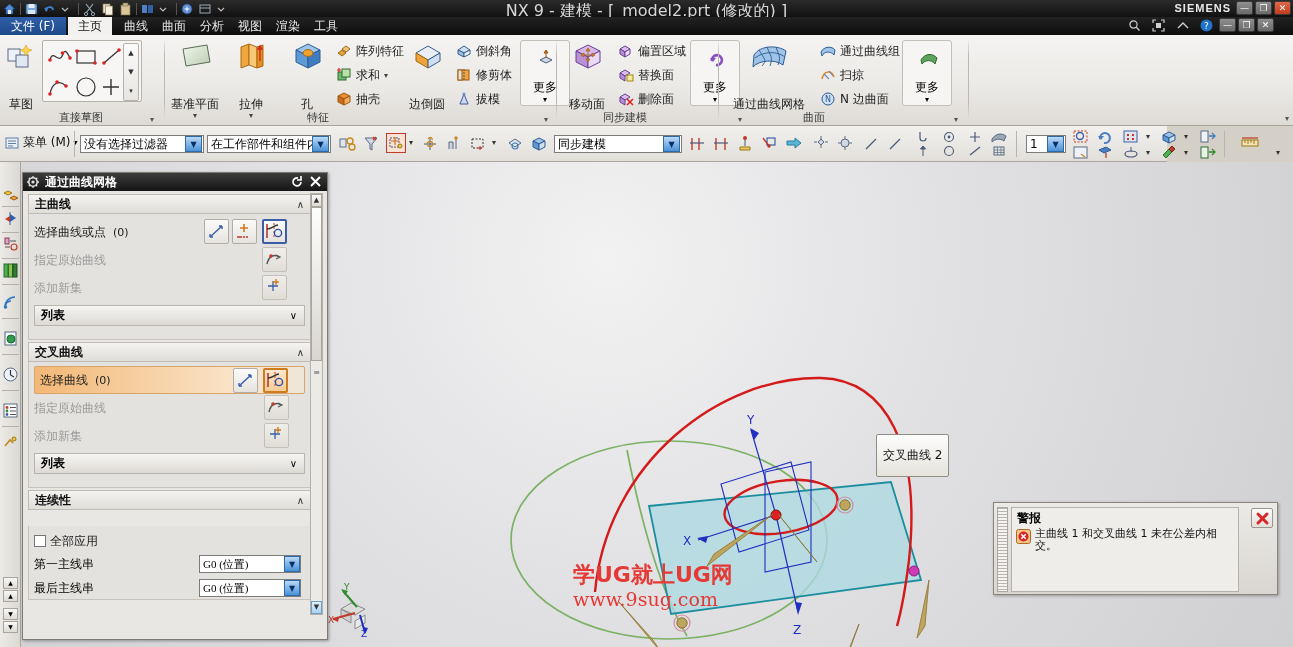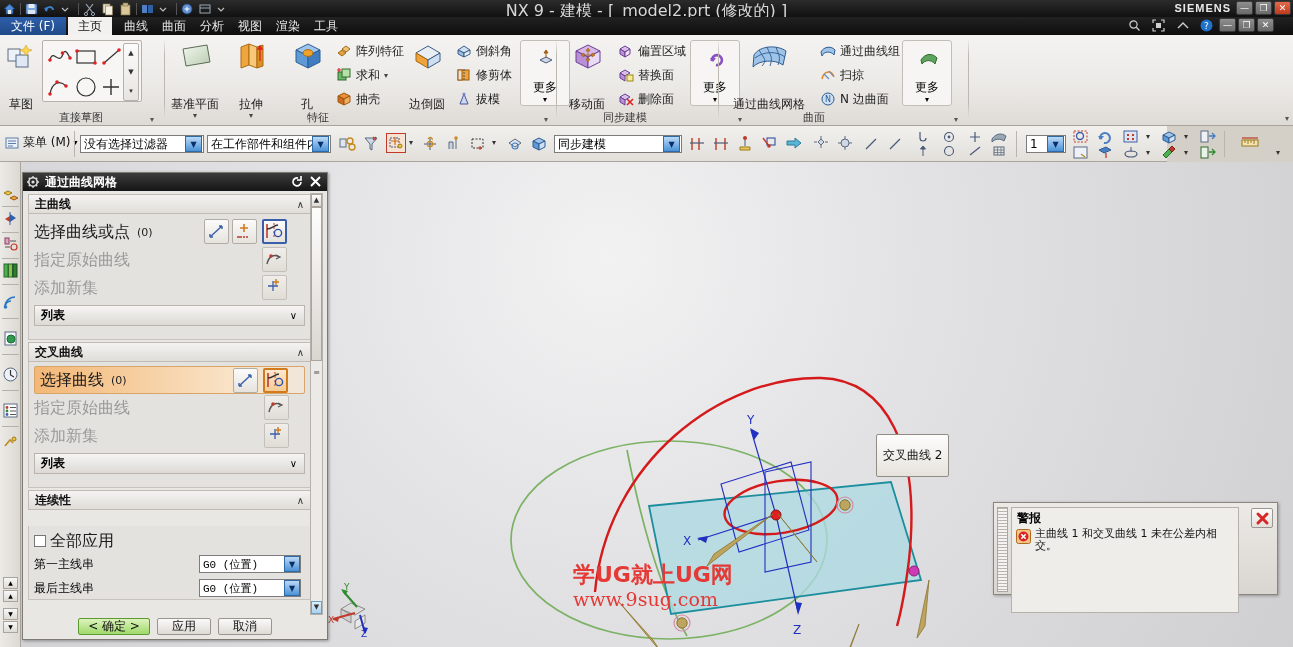--- a/index.html
+++ b/index.html
@@ -153,21 +153,21 @@
     border:1px solid #c0bcb5;
     display:flex; align-items:center;
   }
   .sect .stitle{ font-size:12px; font-weight:bold; color:#111; margin-left:6px;}
   .sect .schev{ position:absolute; right:6px; font-size:10px; color:#333;}
   .panel{
     margin:0 3px; background:#e4e2de; border:1px solid #c7c3bc; border-top:none;
     padding:4px 5px 6px 5px; position:relative;
   }
   .row{ position:relative; height:28px; display:flex; align-items:center; }
-  .rowlabel{ font-size:16px; color:#1b1b1b;}
+  .rowlabel{ font-size:12px; color:#1b1b1b;}
   .rowlabel.dim{ color:#9a9a9a;}
   .selrow{
     background:linear-gradient(90deg,#f3b877,#f9e2c6 72%, #efe6da 100%);
     border:1px solid #d8a468; border-radius:2px; padding-left:5px;
   }
   .sqbtn{
     position:absolute; width:25px; height:25px; background:linear-gradient(#fbfbfa,#e6e3de);
     border:1px solid #b1ada6; border-radius:2px;
   }
   .sqbtn.act{ border:2px solid #3a5fa8; }
@@ -180,21 +180,21 @@
   .listbar .ltxt{ font-size:12px; font-weight:bold; margin-left:6px;}
   .listbar .lchev{ position:absolute; right:7px; font-size:10px;}
   .chkrow{ display:flex; align-items:center; gap:4px; height:22px;}
   .chkbox{ width:12px;height:12px;background:#fff;border:1px solid #767676;}
   .drow{ height:24px; display:flex; align-items:center; position:relative;}
   .drow .dlbl{ font-size:12px; }
   .dcombo{
     position:absolute; left:165px; width:102px; height:18px; background:#fff;
     border:1px solid #7c7c7c; display:flex; align-items:center;
   }
-  .dcombo .dt{ flex:1; font-size:11px; padding-left:3px; font-family:Liberation Mono, monospace;}
+  .dcombo .dt{ flex:1; font-size:11px; padding-left:3px; font-family:Liberation Serif, serif;}
   .dcombo .da{ width:16px;height:16px; background:linear-gradient(#bcd9f5,#4a92d8);
       border:1px solid #2e6aa8; font-size:8px; color:#07306b; display:flex;
       align-items:center; justify-content:center;}
 
   .dscroll{
     position:absolute; right:4px; top:20px; width:13px; height:422px;
     background:#eceae6; border:1px solid #b6b2ab;
   }
   .dsb{ position:absolute; left:0; width:11px; height:13px; background:linear-gradient(#fbfbfa,#dedbd5);
         border:1px solid #a9a59e; font-size:7px; text-align:center; line-height:11px; color:#333;}
@@ -213,21 +213,21 @@
   
   .warn{
     position:absolute; left:993px; top:502px; width:285px; height:93px;
     background:linear-gradient(#eceae6,#d9d6d1); border:1px solid #8a867f;
     box-shadow:1px 1px 3px rgba(0,0,0,.3);
   }
   .warngrip{ position:absolute; left:3px; top:4px; width:11px; height:85px;
     background:repeating-linear-gradient(#b9b5ae 0 1px, #f4f3f1 1px 3px);
     border:1px solid #aaa6a0;}
   .warnbox{
-    position:absolute; left:17px; top:4px; width:228px; height:106px;
+    position:absolute; left:17px; top:4px; width:228px; height:85px;
     background:#efedea; border:1px solid #b6b2ab;
   }
   .warntitle{ font-size:12px; font-weight:bold; margin:2px 0 1px 5px;}
   .wline{ display:flex; align-items:flex-start; gap:4px; margin:1px 0 0 4px;}
   .werr{ width:15px;height:15px; flex:0 0 15px; margin-top:1px;}
   .wtext{ font-size:11px; line-height:12px; color:#111; }
   .warnclose{
     position:absolute; right:4px; top:5px; width:22px; height:20px;
     background:linear-gradient(#fbfbfa,#e3e0db); border:1px solid #9a968f; border-radius:2px;
     display:flex; align-items:center; justify-content:center;
@@ -1254,25 +1254,20 @@
       </div>
     </div>
 
     <div class="dscroll">
       <div class="dsb" style="top:0;">▲</div>
       <div class="dthumb" style="top:13px; height:154px;"></div>
       <div style="position:absolute;left:1px;top:174px;width:9px;text-align:center;font-size:8px;color:#555;">≡</div>
       <div class="dsb" style="bottom:0; background:linear-gradient(#dff0fb,#a9d2ef); border-color:#6f9fc4;">▼</div>
     </div>
 
-    <div class="dlgfooter">
-      <div class="dbtn2 ok">&lt; 确定 &gt;</div>
-      <div class="dbtn2">应用</div>
-      <div class="dbtn2">取消</div>
-    </div>
   </div>
 
   <div class="warn">
     <div class="warngrip"></div>
     <div class="warnbox">
       <div class="warntitle">警报</div>
       <div class="wline">
         <span class="werr">
           <svg width="15" height="15" viewBox="0 0 15 15">
               <rect x="0.5" y="0.5" width="14" height="14" rx="2" fill="#f6c389" stroke="#b06a1c"></rect>

